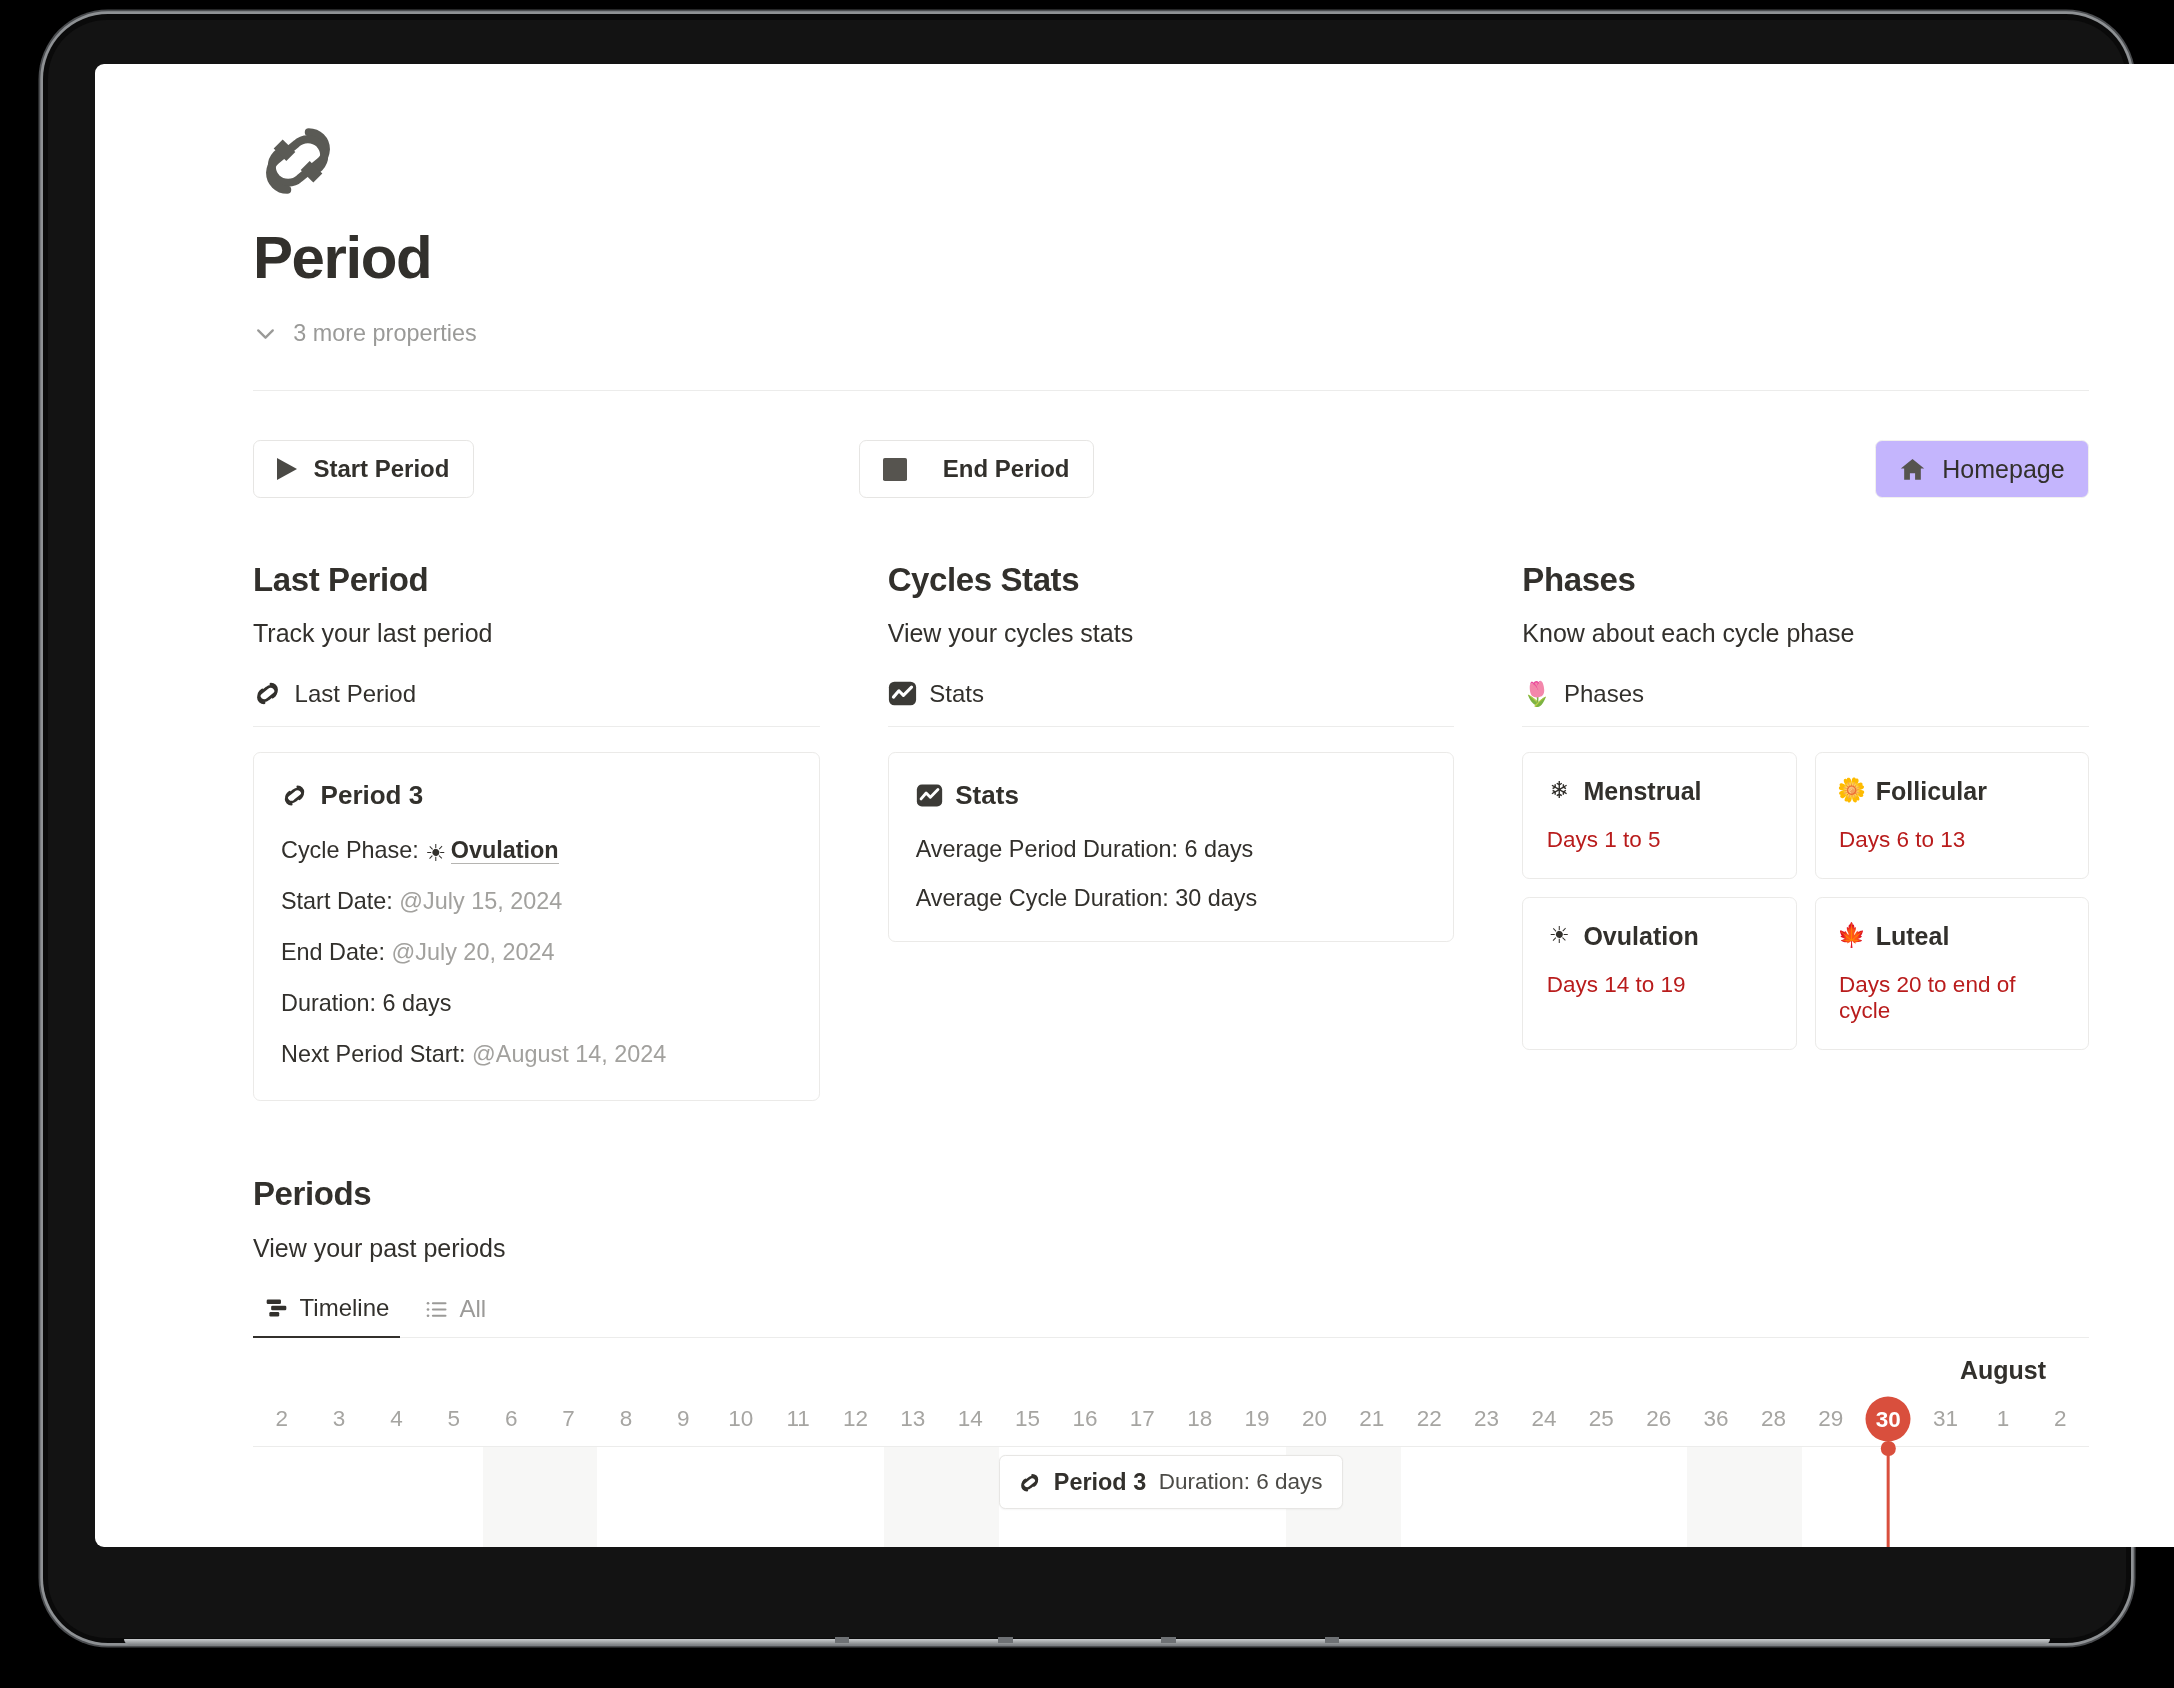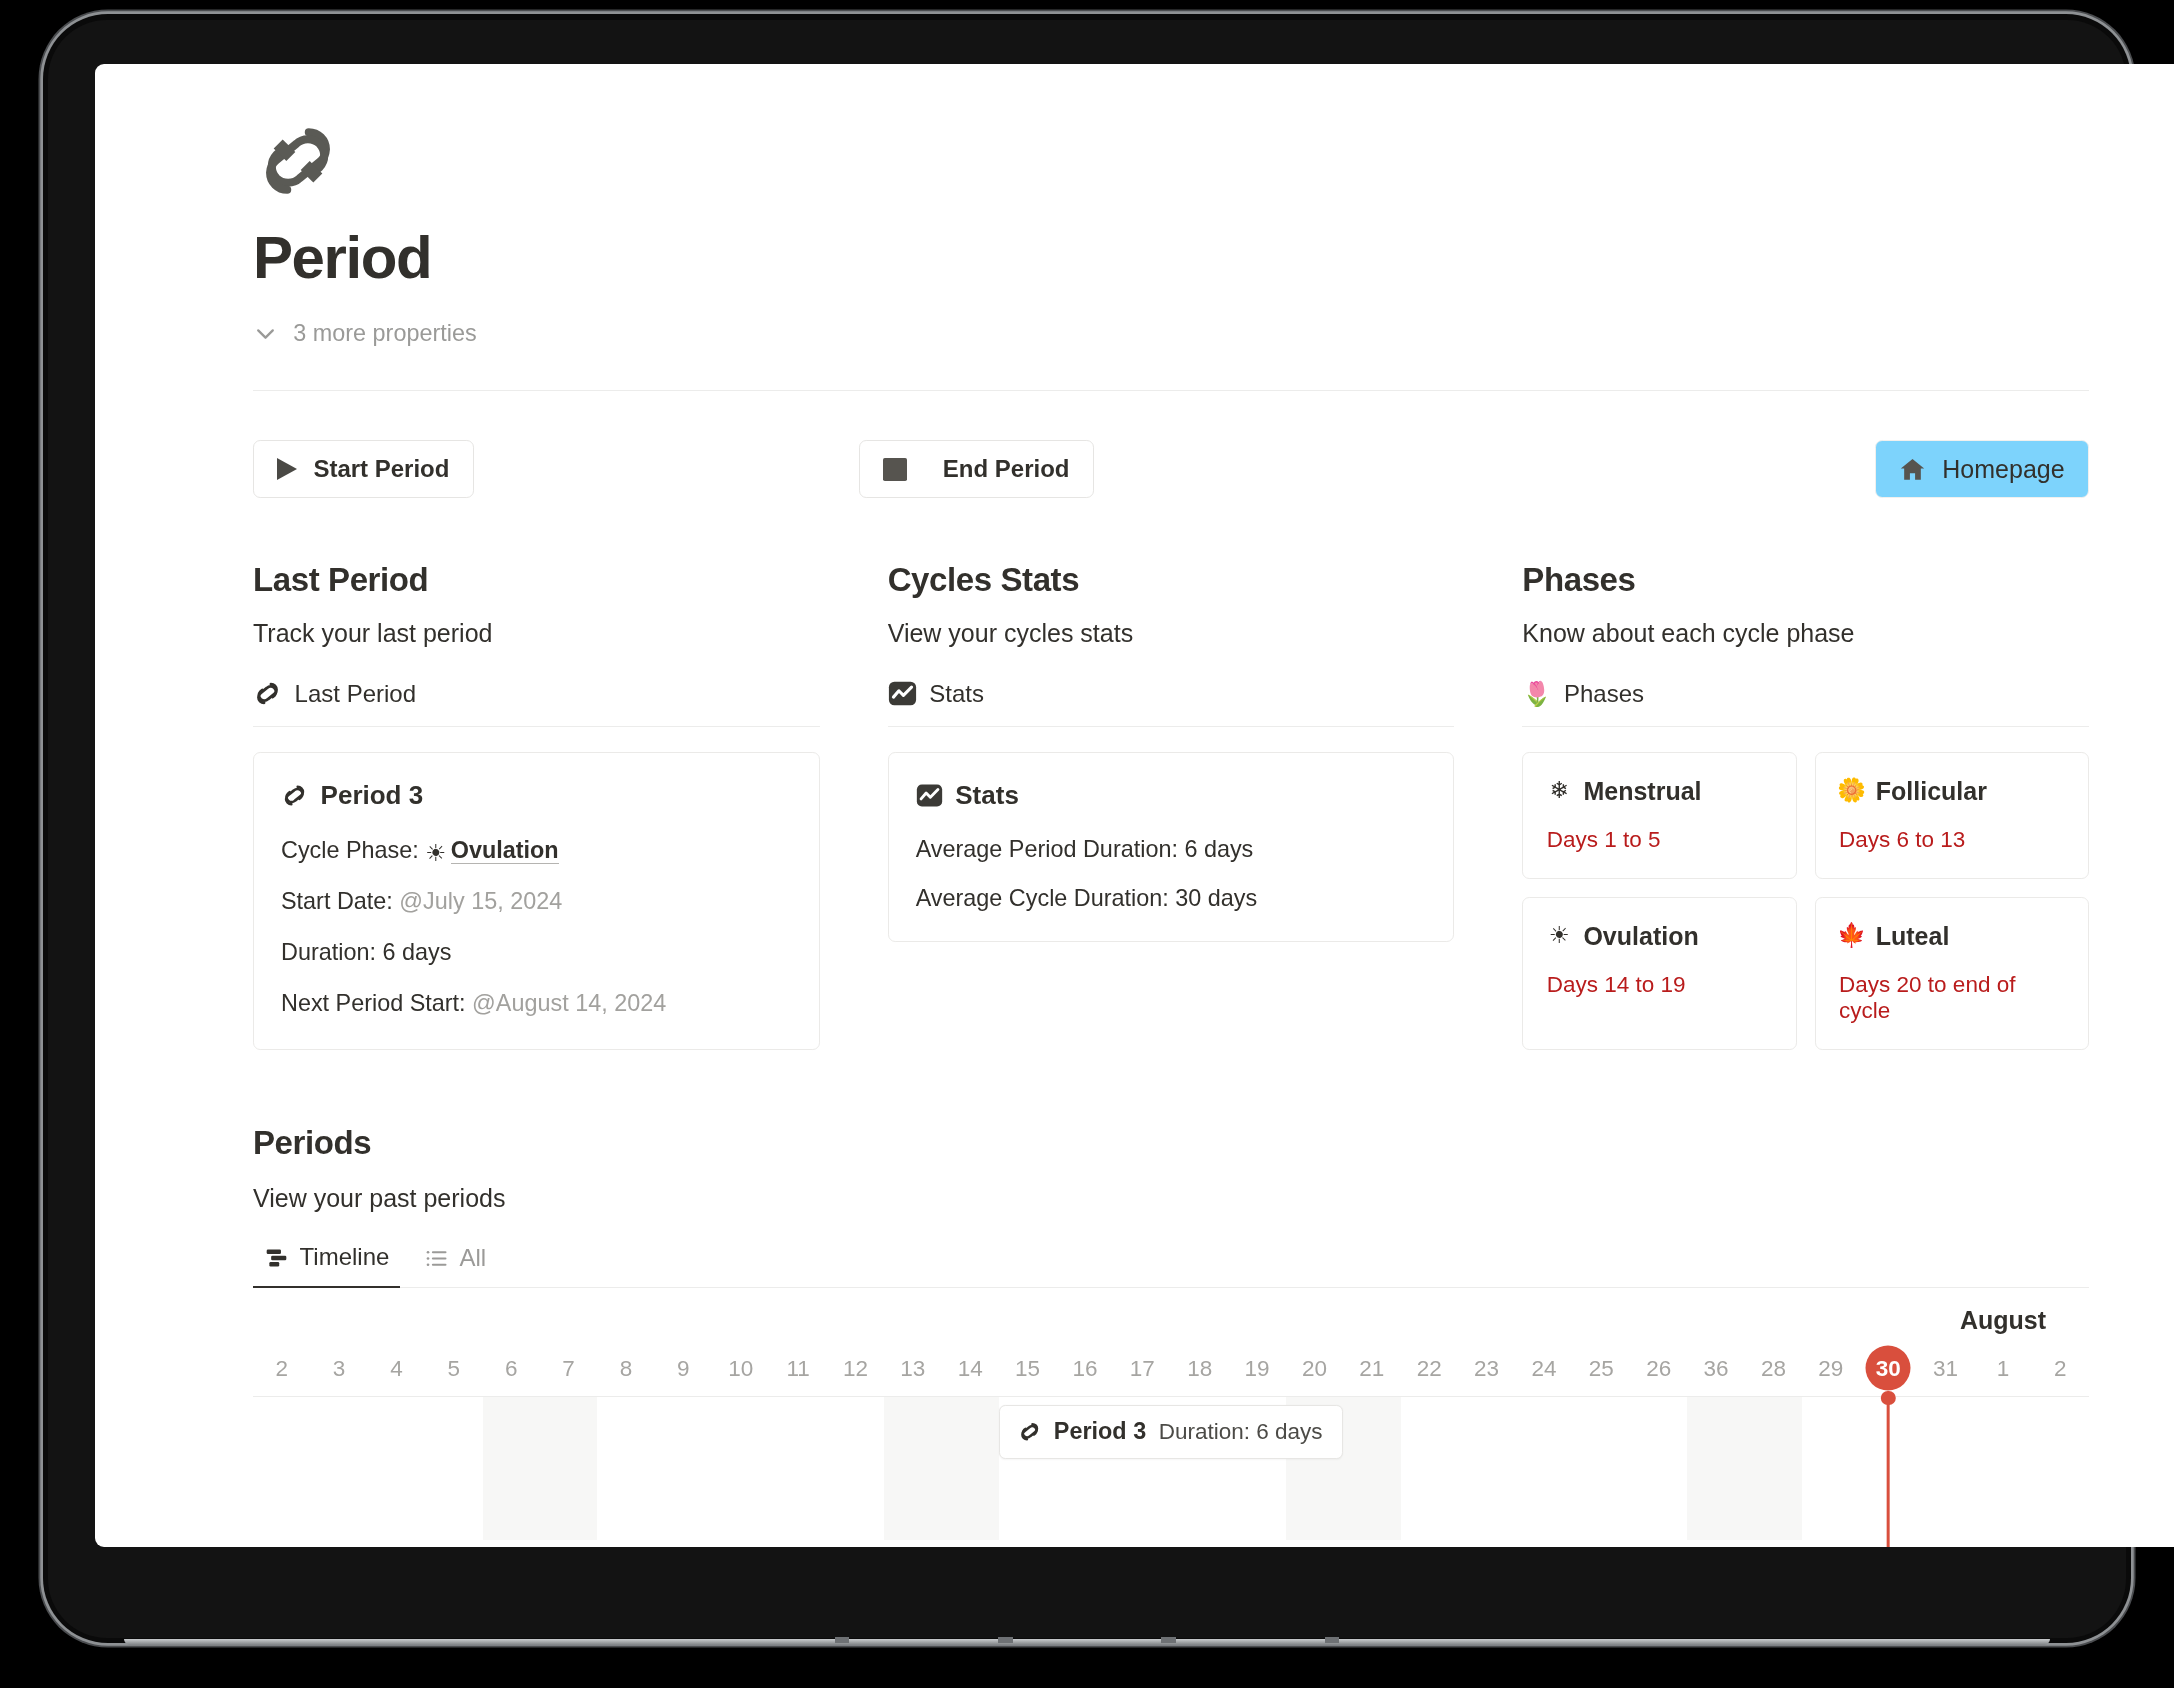--- a/index.html
+++ b/index.html
@@ -152,21 +152,21 @@
     border-radius: 7.2px;
     font-size: 24px;
     font-weight: bold;
     color: #32302c;
     white-space: nowrap;
   }
   #btn-start-period { left: 0; }
   #btn-end-period { left: 606px; gap: 36px; }
   #btn-homepage {
     right: 0;
-    background: #7dd3fc;
+    background: #c4b5fd;
     border-color: #f1f0ee;
     font-weight: normal;
     font-size: 25px;
   }
   .icon-play {
     width: 0; height: 0;
     border-left: 20px solid #4a4945;
     border-top: 11.7px solid transparent;
     border-bottom: 11.7px solid transparent;
   }
@@ -515,20 +515,24 @@
               <div class="prop-line">
                 <span>Cycle Phase:</span>
                 <span class="phase-link-icon glyph">☀</span><span class="phase-link">Ovulation</span>
               </div>
 
               <div class="prop-line">
                 <span>Start Date:</span>
                 <span class="mention">@July 15, 2024</span>
               </div>
 
+              <div class="prop-line">
+                <span>End Date:</span>
+                <span class="mention">@July 20, 2024</span>
+              </div>
 
               <div class="prop-line">
                 <span>Duration:</span>
                 <span>6 days</span>
               </div>
 
               <div class="prop-line">
                 <span>Next Period Start:</span>
                 <span class="mention">@August 14, 2024</span>
               </div>

